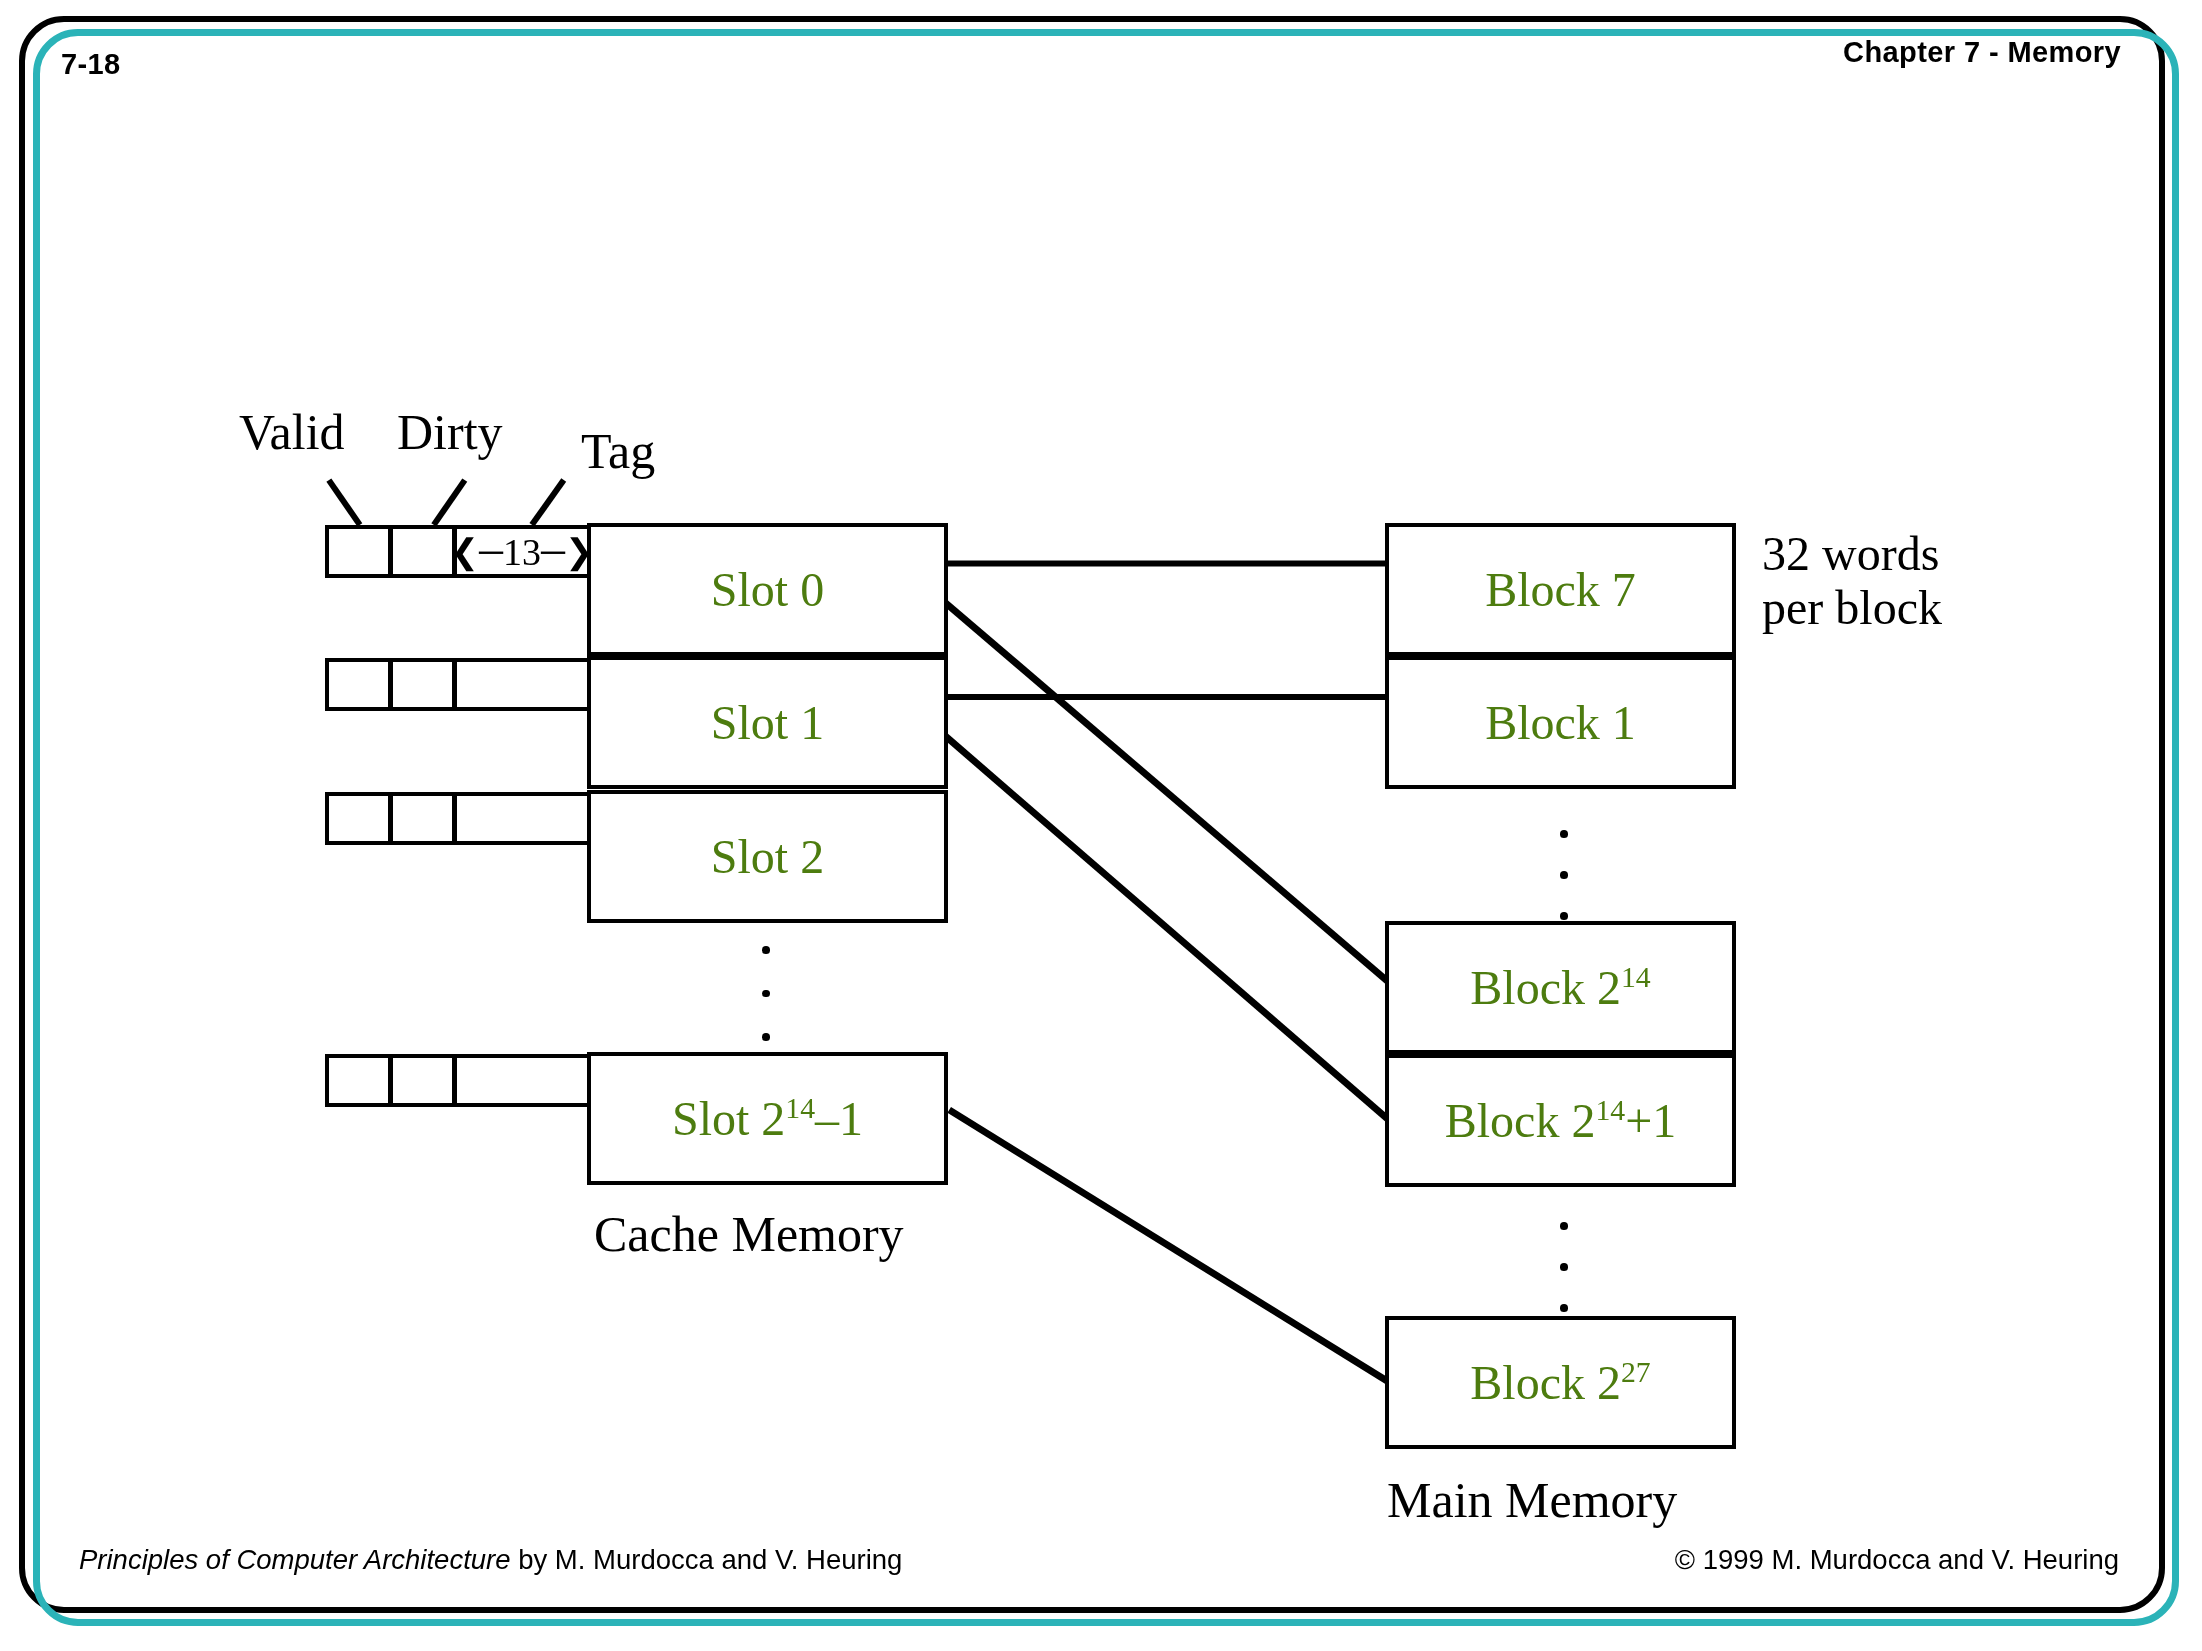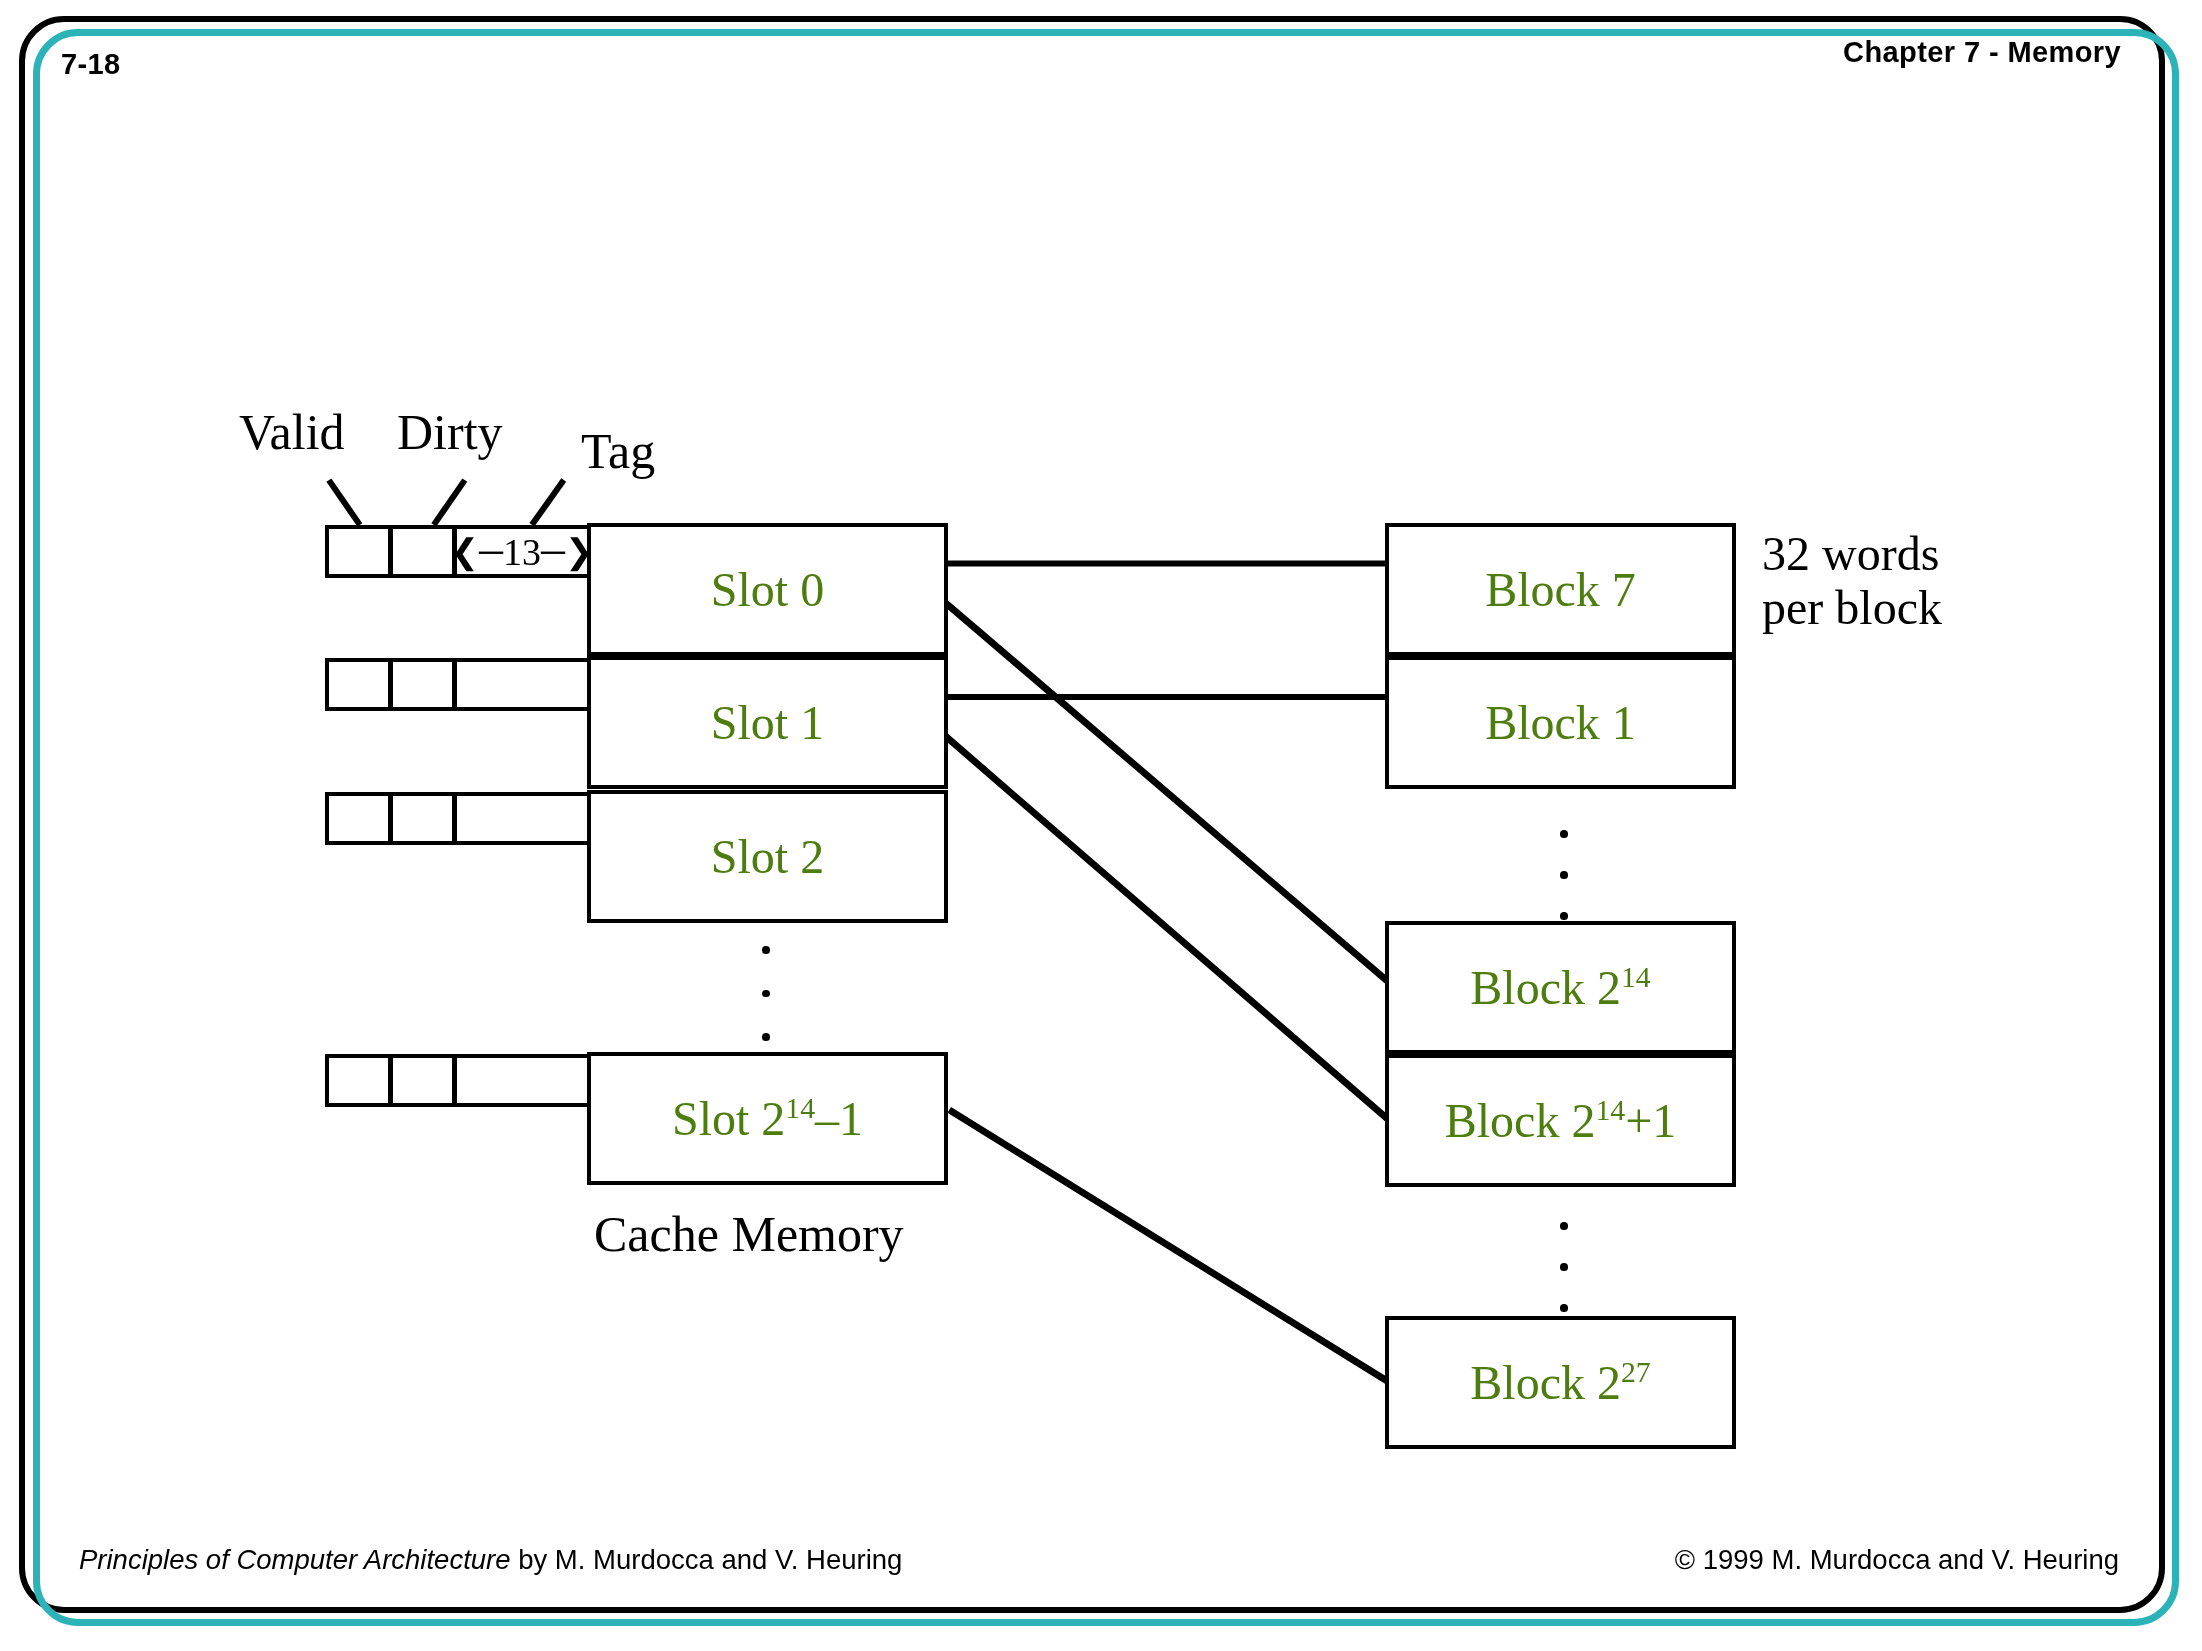--- a/index.html
+++ b/index.html
@@ -169,20 +169,21 @@
     <div class="dots" style="left:1559px;top:1222px;width:10.3px;height:90px;">
       <i></i>
         <i></i>
         <i></i>
     </div>
 
     <div class="box" style="left:1385px;top:1316px;width:351px;height:133px;">
       <span><span>Block 2</span><sup>27</sup><span></span></span>
     </div>
 
+    <div class="lbl" style="left:1387px;top:1471px;">Main Memory</div>
 
     <div class="lbl-small" style="left:1762px;top:527px;">
       <div>32 words</div>
       <div>per block</div>
     </div>
 
   </div>
 
   <div class="ftr" id="ftr-left">
     <em>Principles of Computer Architecture</em><span> by M. Murdocca and V. Heuring</span>

